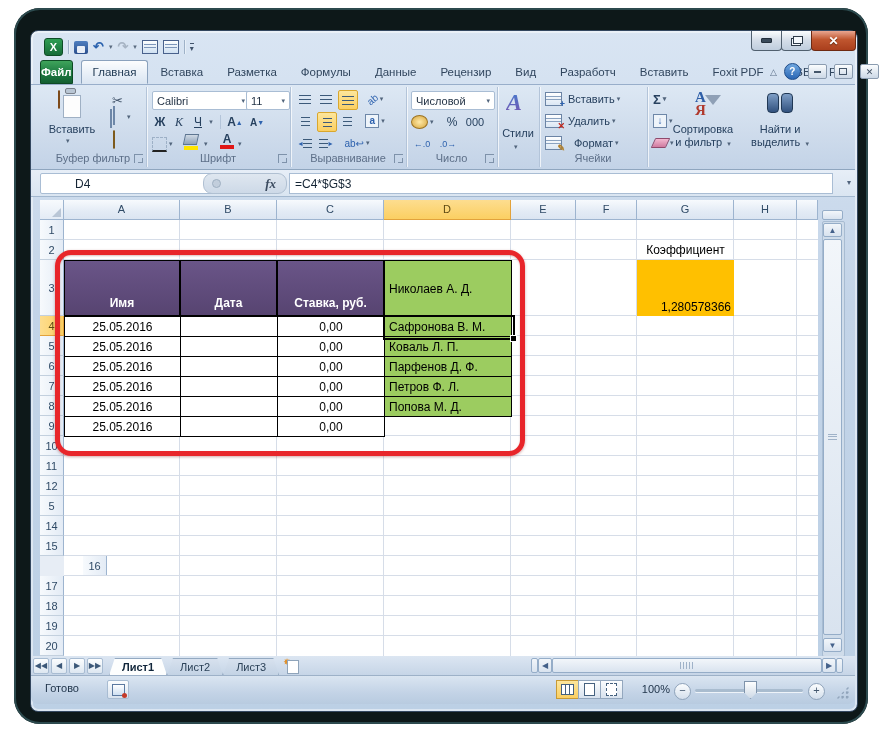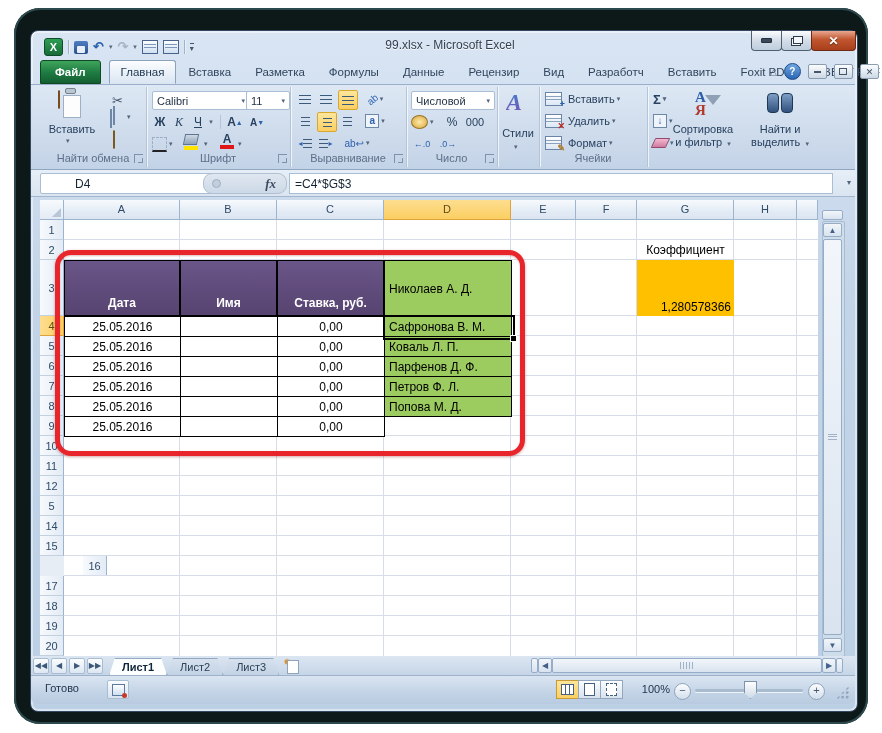--- a/index.html
+++ b/index.html
@@ -33,21 +33,21 @@
   .wbtn{width:29px;height:19px;border:1px solid #51606f;border-top:none;border-radius:0 0 4px 4px;
         background:linear-gradient(#fbfdfe,#d4dde8 50%,#bfcddd);display:flex;align-items:center;justify-content:center;margin-left:-1px;}
   .wbtn .bar{width:9px;height:3px;background:#3a4a5a;border:1px solid #24303d;border-radius:1px;}
   .rsq{width:8px;height:6px;border:1px solid #2e3b49;background:#f4f8fc;box-shadow:-2px 2px 0 -1px #f4f8fc,-2px 2px 0 0 #2e3b49;margin-left:2px;margin-bottom:2px;}
   .wbtn.close{background:linear-gradient(#e9a791,#c0562f 45%,#aa3f1d);border-color:#6e2912;width:43px;}
   .wbtn.close .x{color:#fff;font-weight:bold;font-size:12px;text-shadow:0 1px 1px #5c2208;}
   
   #ribbon-tabs{left:40px;top:60px;height:24px;display:flex;align-items:flex-end;}
   .rtab{height:22px;line-height:22px;padding:0 11px;font-size:11.5px;color:#31465e;border-radius:3px 3px 0 0;
         border:1px solid transparent;white-space:nowrap;}
-  .rtab.file{background:linear-gradient(#3fa45b,#1d7a41 55%,#145f31);border-color:#0d4a24;color:#fff;font-weight:bold;margin-right:8px;padding:0 14px;}
+  .rtab.file{background:linear-gradient(#3fa45b,#1d7a41 55%,#145f31);border-color:#0d4a24;color:#fff;font-weight:bold;margin-right:8px;padding:0 0;}
   .rtab.active{background:linear-gradient(#fcfdfe,#e9f0f8 55%,#dbe6f2);border-color:#8ba2bd;border-bottom-color:#dbe6f2;color:#203a54;}
   #tabrow-right{left:770px;top:63px;display:flex;align-items:center;gap:7px;}
   .collapse-ic{font-size:9px;color:#5c7089;}
   .help-ic{width:15px;height:15px;border-radius:50%;background:linear-gradient(#6fa7e0,#2a66b4);border:1px solid #1d4a87;
            color:#fff;font-weight:bold;font-size:10px;text-align:center;line-height:15px;}
   .wbtn2{width:17px;height:13px;border:1px solid #8b9cb0;border-radius:2px;background:linear-gradient(#fbfdfe,#ccd8e6);
          display:flex;align-items:center;justify-content:center;font-size:9px;color:#3c4c5e;}
   .wbtn2 .bar{width:7px;height:2px;background:#44566a;}
   .rsq2{width:6px;height:5px;border:1px solid #44566a;}
   
@@ -198,21 +198,20 @@
     <span class="disk"></span>
     <span class="uarrow">↶</span>
       <span class="mini-dd">▾</span>
     <span class="uarrow dis">↷</span>
       <span class="mini-dd">▾</span>
     <span class="mini-table"></span>
     <span class="mini-table"></span>
     <span class="qsep"></span>
     <span class="qat-more">▾</span>
   </div>
-  <div id="win-title" class="abs">99.xlsx - Microsoft Excel</div>
   <div id="wctrls" class="abs">
     <span class="wbtn">
         <span class="bar"></span>
       </span>
     <span class="wbtn">
         <span class="rsq"></span>
       </span>
     <span class="wbtn close">
         <span class="x">✕</span>
       </span>
@@ -247,21 +246,21 @@
   <div id="ribbon" class="abs">
 
     <div class="rgroup" style="left:9px;width:106px;">
       <div class="abs" style="left:18px;top:4px;"><span class="clipboard-ic"></span></div>
       <div class="abs" style="left:2px;top:36px;width:60px;text-align:center;font-size:11px;color:#27415f;">Вставить</div>
       <div class="abs" style="left:26px;top:50px;font-size:7px;color:#51647c;">▾</div>
       <div class="abs" style="left:72px;top:4px;"><span class="scissors">✂</span></div>
       <div class="abs" style="left:70px;top:23px;"><span class="copy-ic"></span></div>
       <div class="abs" style="left:87px;top:26px;font-size:7px;color:#51647c;">▾</div>
       <div class="abs" style="left:73px;top:44px;"><span class="brush-ic"></span></div>
-      <div class="rlabel">Найти обмена</div>
+      <div class="rlabel">Буфер фильтр</div>
       <div class="dlaunch"></div>
     </div>
 
     <div class="rgroup" style="left:115px;width:144px;">
       <div class="combo" style="left:6px;top:4px;width:88px;">
           <span>Calibri</span>
           <span class="dd">▾</span>
         </div>
       <div class="combo" style="left:100px;top:4px;width:34px;">
           <span>11</span>
@@ -376,21 +375,21 @@
           <span class="cell-ic">
             <span class="mark" style="color:#c0271d;">✕</span>
           </span>
           <span style="font-size:11px;margin-left:6px;">Удалить</span>
           <span class="dd7">▾</span>
         </div>
       <div class="sbtn" style="left:6px;top:47px;">
           <span class="cell-ic">
             <span class="mark" style="color:#b07f2c;">✎</span>
           </span>
-          <span style="font-size:11px;margin-left:6px;">Формат</span>
+          <span style="font-size:11px;margin-left:12px;">Формат</span>
           <span class="dd7">▾</span>
         </div>
       <div class="rlabel">Ячейки</div>
     </div>
 
     <div class="rgroup" style="left:616px;width:168px;border-right:none;box-shadow:none;">
       <div class="sbtn" style="left:6px;top:3px;font-size:13px;font-weight:bold;">
           <span>Σ</span>
           <span class="dd7">▾</span>
         </div>
@@ -486,22 +485,22 @@
       <div class="rowhdr" style="top: 356px; height: 20px; margin-left: 43px;">16</div>
       <div class="hline" style="top: 375px;"></div>
       <div class="rowhdr" style="top: 376px; height: 20px;">17</div>
       <div class="hline" style="top: 395px;"></div>
       <div class="rowhdr" style="top: 396px; height: 20px;">18</div>
       <div class="hline" style="top: 415px;"></div>
       <div class="rowhdr" style="top: 416px; height: 20px;">19</div>
       <div class="hline" style="top: 435px;"></div>
       <div class="rowhdr" style="top: 436px; height: 20px;">20</div>
       <div id="salary-table">
+      <div class="th">Имя</div>
       <div class="th">Дата</div>
-      <div class="th">Имя</div>
       <div class="th">Ставка, руб.</div>
 
       <div class="tname">Николаев А. Д.</div>
       <div>25.05.2016</div>
       <div></div>
       <div>0,00</div>
 
       <div class="tname">Сафронова В. М.</div>
       <div>25.05.2016</div>
       <div></div>

